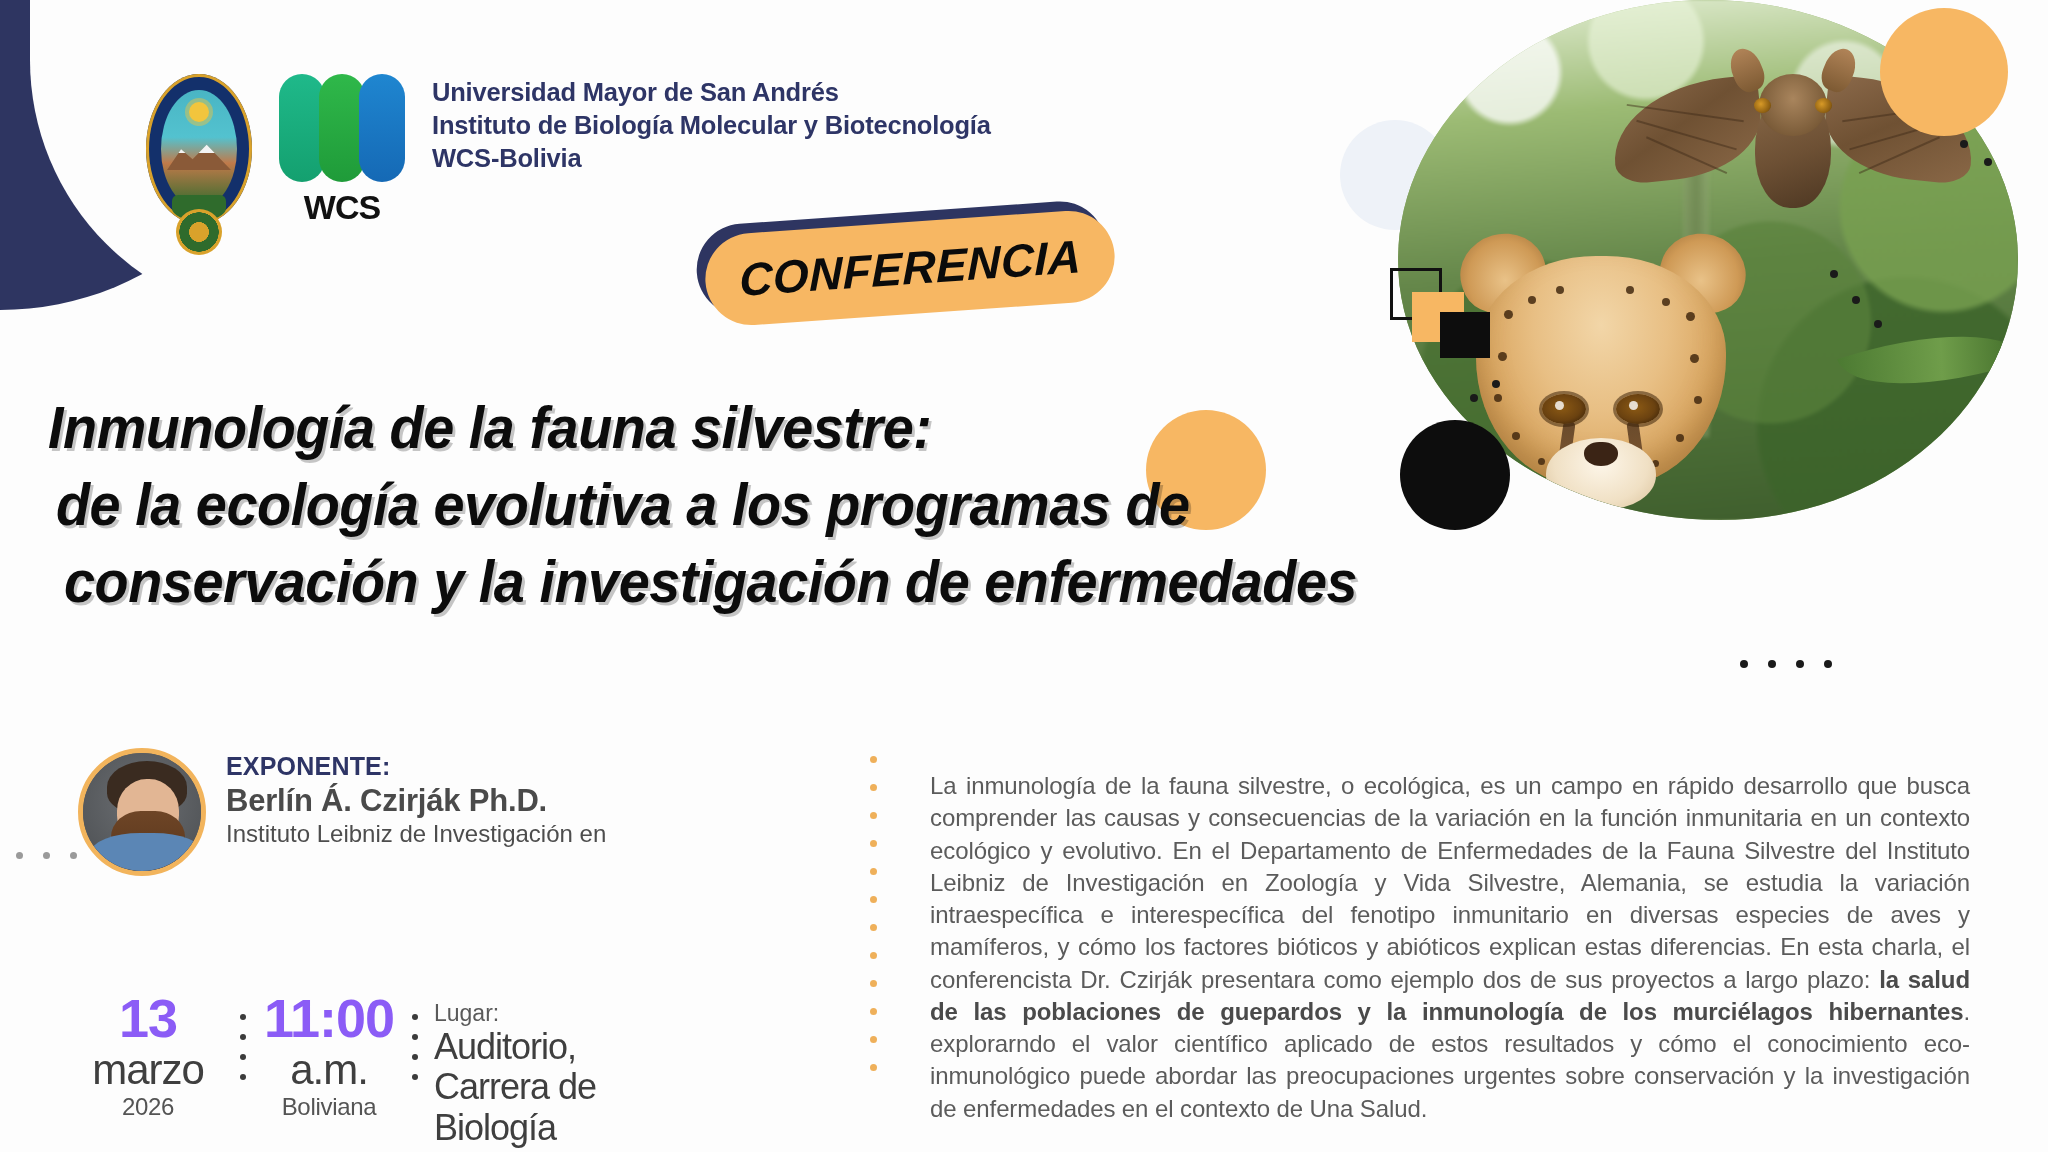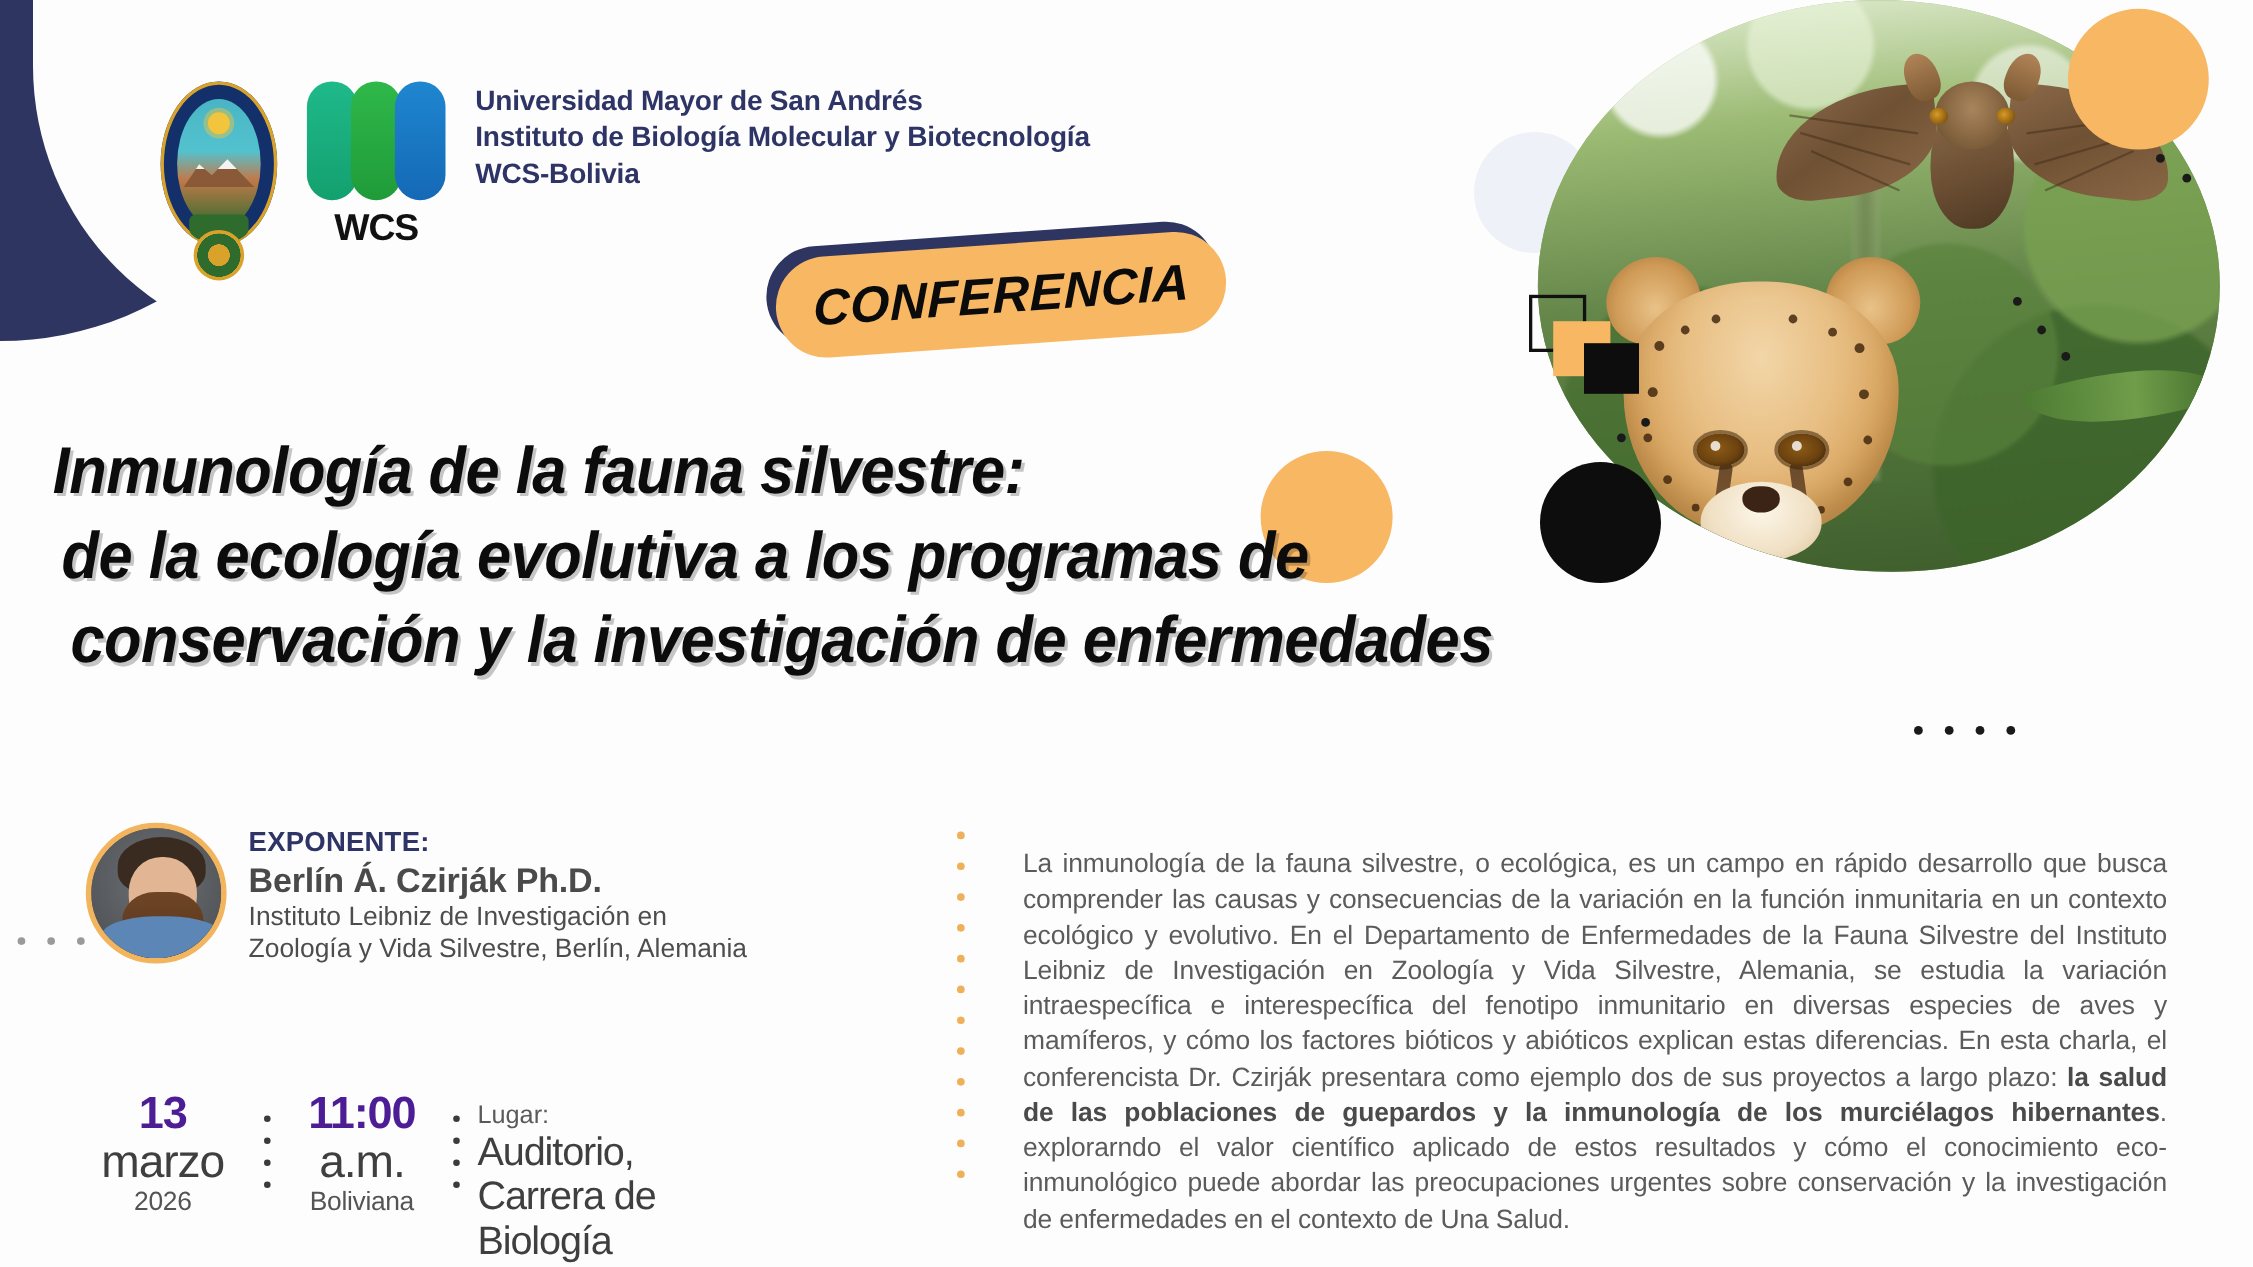--- a/index.html
+++ b/index.html
@@ -292,21 +292,21 @@
   .sp-role { font-size:25px; font-weight:bold; color:#2e3566; letter-spacing:.2px; }
   .sp-name { font-size:31px; font-weight:bold; color:#4a4a4a; margin-top:2px; letter-spacing:-.2px; }
   .sp-aff { font-size:24px; color:#4d4d4d; line-height:1.22; }
 
   
   .when { position:absolute; left:64px; top:990px; z-index:7; display:flex; align-items:flex-start; }
   .col { text-align:center; }
   .col.date { width:168px; }
   .col.time { width:150px; }
   .col.place { width:300px; text-align:left; padding-left:8px; padding-top:10px; }
-  .big { font-size:41px; font-weight:bold; color:#4c1d95; line-height:1.05; letter-spacing:-1px; }
+  .big { font-size:54px; font-weight:bold; color:#8b5cf6; line-height:1.05; letter-spacing:-1px; }
   .med { font-size:42px; color:#3f3f3f; line-height:1.1; font-weight:300; letter-spacing:-1px; }
   .sml { font-size:24px; color:#545454; font-weight:300; letter-spacing:-.3px; }
   .lugar { font-size:23px; color:#5a5a5a; font-weight:300; }
   .place-line { font-size:36px; color:#3f3f3f; font-weight:300; line-height:1.12; letter-spacing:-1px; }
   .vdots { width:22px; padding-top:24px; display:flex; flex-direction:column; align-items:center; gap:14px; }
   .vdots i { width:6px; height:6px; border-radius:50%; background:#3b3b3b; display:block; }
 
   
   .abstract { position:absolute; left:930px; top:770px; width:1040px; z-index:7; }
   .abstract p {
@@ -467,21 +467,20 @@
       <div class="av-bg"></div>
       <div class="av-hair"></div>
       <div class="av-face"></div>
       <div class="av-beard"></div>
       <div class="av-shirt"></div>
     </div>
     <div class="sp-text">
       <div class="sp-role">EXPONENTE:</div>
       <div class="sp-name">Berlín Á. Czirják Ph.D.</div>
       <div class="sp-aff">Instituto Leibniz de Investigación en</div>
-      <div class="sp-aff">Zoología y Vida Silvestre, Berlín, Alemania</div>
     </div>
   </div>
 
   <div class="when">
     <div class="col date">
       <div class="big">13</div>
       <div class="med">marzo</div>
       <div class="sml">2026</div>
     </div>
     <div class="vdots">

